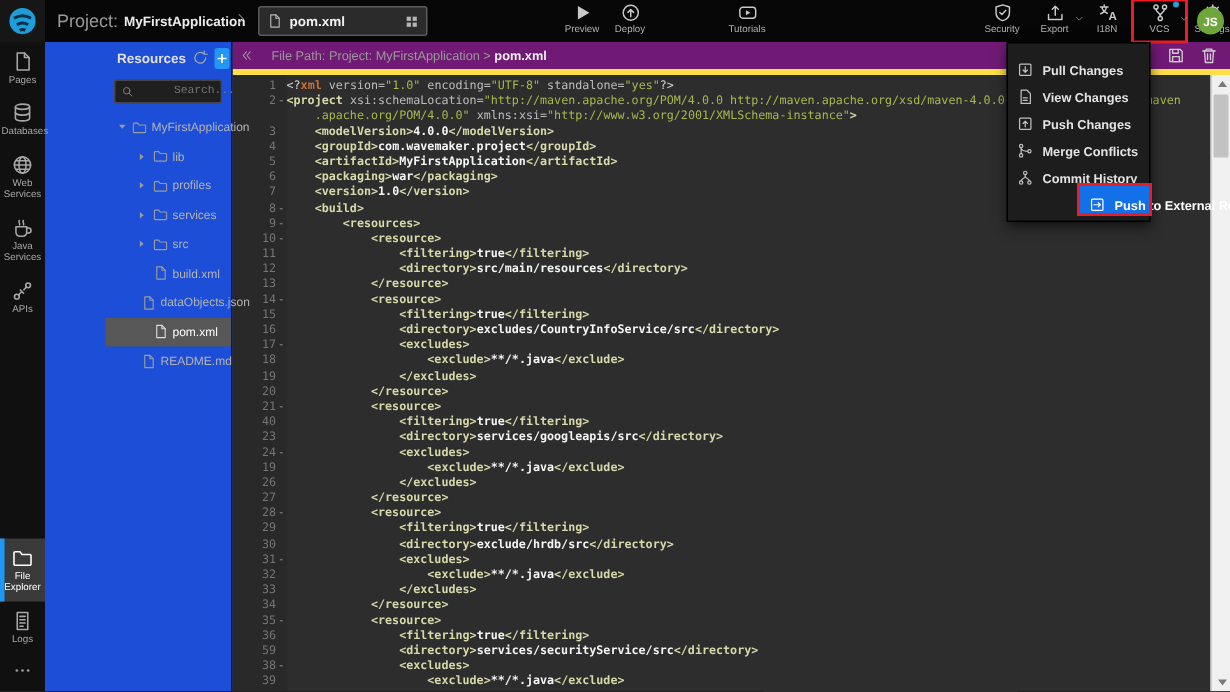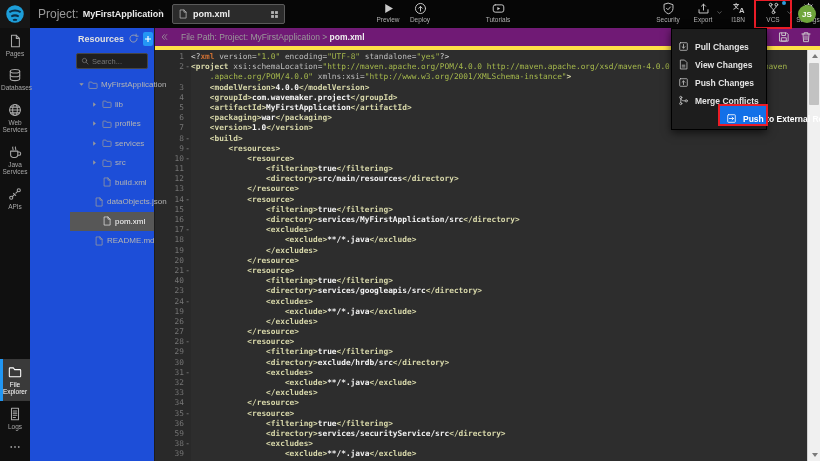--- a/index.html
+++ b/index.html
@@ -40,21 +40,21 @@
   #rail-spacer { flex:1; }
   #rail-more { display:flex; justify-content:center; padding:6px 0 8px; color:#9a9a9a; cursor:pointer; }
 
   
   #respanel { position:absolute; left:30px; top:28px; width:125px; height:433px; background:#1d4ed8; border-right:1px solid #1c1c1c; z-index:5;padding-left:40px; }
   #res-header { display:flex; align-items:center; height:21px; padding:0 4px 0 8px; gap:4px; }
   #res-title { flex:1; font-size:9px; font-weight:bold; color:#e0e0e0; }
   #res-refresh { color:#aaa; cursor:pointer; }
   #res-add { width:14px; height:14px; background:#2496f5; border-radius:2px; color:#fff; display:flex; align-items:center; justify-content:center; cursor:pointer; }
   #res-search { margin:4px 6px 6px 6px; height:16px; background:#1f1f1f; border:1px solid #454545; border-radius:2px; display:flex; align-items:center; padding:0 4px; gap:3px; }
-  #res-search input { flex:1; width:70px; background:transparent; border:none; outline:none; color:#bbb; font-size:7.5px; font-family:Liberation Sans, sans-serif; }
+  #res-search input { flex:1; width:70px; background:transparent; border:none; outline:none; color:#bbb; font-size:7.5px; font-family:Liberation Mono, monospace;margin-left:24px; }
   #res-search .sicon { color:#8a8a8a; }
   #tree { margin-top:4px; }
   .trow { display:flex; align-items:center; height:19.5px; padding-left:8px; gap:3px; color:#b3b3b3; font-size:8px; cursor:pointer; white-space:nowrap; }
   .trow .caret { width:8px; color:#9a9a9a; display:flex; }
   .trow .nicon { color:#9c9c9c; }
   .trow.lvl1 { padding-left:21px; }
   .trow.selected { background:#575757; color:#fff; }
   .trow.selected .nicon { color:#ddd; }
 
   
@@ -467,21 +467,21 @@
         <div class="crow"><span class="ln">6</span><span class="fold"></span><span class="cl"><span class="tk-tag">    &lt;packaging&gt;</span><span class="tk-txt">war</span><span class="tk-tag">&lt;/packaging&gt;</span></span></div>
         <div class="crow"><span class="ln">7</span><span class="fold"></span><span class="cl"><span class="tk-tag">    &lt;version&gt;</span><span class="tk-txt">1.0</span><span class="tk-tag">&lt;/version&gt;</span></span></div>
         <div class="crow"><span class="ln">8</span><span class="fold">-</span><span class="cl"><span class="tk-tag">    &lt;build&gt;</span></span></div>
         <div class="crow"><span class="ln">9</span><span class="fold">-</span><span class="cl"><span class="tk-tag">        &lt;resources&gt;</span></span></div>
         <div class="crow"><span class="ln">10</span><span class="fold">-</span><span class="cl"><span class="tk-tag">            &lt;resource&gt;</span></span></div>
         <div class="crow"><span class="ln">11</span><span class="fold"></span><span class="cl"><span class="tk-tag">                &lt;filtering&gt;</span><span class="tk-txt">true</span><span class="tk-tag">&lt;/filtering&gt;</span></span></div>
         <div class="crow"><span class="ln">12</span><span class="fold"></span><span class="cl"><span class="tk-tag">                &lt;directory&gt;</span><span class="tk-txt">src/main/resources</span><span class="tk-tag">&lt;/directory&gt;</span></span></div>
         <div class="crow"><span class="ln">13</span><span class="fold"></span><span class="cl"><span class="tk-tag">            &lt;/resource&gt;</span></span></div>
         <div class="crow"><span class="ln">14</span><span class="fold">-</span><span class="cl"><span class="tk-tag">            &lt;resource&gt;</span></span></div>
         <div class="crow"><span class="ln">15</span><span class="fold"></span><span class="cl"><span class="tk-tag">                &lt;filtering&gt;</span><span class="tk-txt">true</span><span class="tk-tag">&lt;/filtering&gt;</span></span></div>
-        <div class="crow"><span class="ln">16</span><span class="fold"></span><span class="cl"><span class="tk-tag">                &lt;directory&gt;</span><span class="tk-txt">services/MyFirstApplication/src</span><span class="tk-tag">&lt;/directory&gt;</span></span></div>
+        <div class="crow"><span class="ln">16</span><span class="fold"></span><span class="cl"><span class="tk-tag">                &lt;directory&gt;</span><span class="tk-txt">excludes/CountryInfoService/src</span><span class="tk-tag">&lt;/directory&gt;</span></span></div>
         <div class="crow"><span class="ln">17</span><span class="fold">-</span><span class="cl"><span class="tk-tag">                &lt;excludes&gt;</span></span></div>
         <div class="crow"><span class="ln">18</span><span class="fold"></span><span class="cl"><span class="tk-tag">                    &lt;exclude&gt;</span><span class="tk-txt">**/*.java</span><span class="tk-tag">&lt;/exclude&gt;</span></span></div>
         <div class="crow"><span class="ln">19</span><span class="fold"></span><span class="cl"><span class="tk-tag">                &lt;/excludes&gt;</span></span></div>
         <div class="crow"><span class="ln">20</span><span class="fold"></span><span class="cl"><span class="tk-tag">            &lt;/resource&gt;</span></span></div>
         <div class="crow"><span class="ln">21</span><span class="fold">-</span><span class="cl"><span class="tk-tag">            &lt;resource&gt;</span></span></div>
         <div class="crow"><span class="ln">40</span><span class="fold"></span><span class="cl"><span class="tk-tag">                &lt;filtering&gt;</span><span class="tk-txt">true</span><span class="tk-tag">&lt;/filtering&gt;</span></span></div>
         <div class="crow"><span class="ln">23</span><span class="fold"></span><span class="cl"><span class="tk-tag">                &lt;directory&gt;</span><span class="tk-txt">services/googleapis/src</span><span class="tk-tag">&lt;/directory&gt;</span></span></div>
         <div class="crow"><span class="ln">24</span><span class="fold">-</span><span class="cl"><span class="tk-tag">                &lt;excludes&gt;</span></span></div>
         <div class="crow"><span class="ln">19</span><span class="fold"></span><span class="cl"><span class="tk-tag">                    &lt;exclude&gt;</span><span class="tk-txt">**/*.java</span><span class="tk-tag">&lt;/exclude&gt;</span></span></div>
         <div class="crow"><span class="ln">26</span><span class="fold"></span><span class="cl"><span class="tk-tag">                &lt;/excludes&gt;</span></span></div>
@@ -542,20 +542,31 @@
         <span class="micon">
           <svg width="11" height="11" viewBox="0 0 16 16">
             <circle fill="none" stroke="currentColor" stroke-width="1.2" stroke-linecap="round" stroke-linejoin="round" cx="4" cy="3.5" r="1.6"></circle>
             <circle fill="none" stroke="currentColor" stroke-width="1.2" stroke-linecap="round" stroke-linejoin="round" cx="4" cy="12.5" r="1.6"></circle>
             <circle fill="none" stroke="currentColor" stroke-width="1.2" stroke-linecap="round" stroke-linejoin="round" cx="12" cy="8.5" r="1.6"></circle>
             <path fill="none" stroke="currentColor" stroke-width="1.2" stroke-linecap="round" stroke-linejoin="round" d="M4 5.1v5.8M4 5.1c0 3.4 3.7 3.4 6.4 3.4"></path>
           </svg>
         </span>
         <span>Merge Conflicts</span>
       </div>
+      <div class="vitem">
+        <span class="micon">
+          <svg width="11" height="11" viewBox="0 0 16 16">
+            <circle fill="none" stroke="currentColor" stroke-width="1.2" stroke-linecap="round" stroke-linejoin="round" cx="8" cy="3.3" r="1.6"></circle>
+            <circle fill="none" stroke="currentColor" stroke-width="1.2" stroke-linecap="round" stroke-linejoin="round" cx="4" cy="12.7" r="1.6"></circle>
+            <circle fill="none" stroke="currentColor" stroke-width="1.2" stroke-linecap="round" stroke-linejoin="round" cx="12" cy="12.7" r="1.6"></circle>
+            <path fill="none" stroke="currentColor" stroke-width="1.2" stroke-linecap="round" stroke-linejoin="round" d="M8 4.9v1.6c0 2.4-4 2.2-4 4.6M8 6.5c0 2.4 4 2.2 4 4.6"></path>
+          </svg>
+        </span>
+        <span>Commit History</span>
+      </div>
       <div class="vitem hl">
         <span class="micon">
           <svg width="11" height="11" viewBox="0 0 16 16">
             <rect fill="none" stroke="currentColor" stroke-width="1.2" stroke-linecap="round" stroke-linejoin="round" x="2.5" y="2.5" width="11" height="11" rx="1"></rect>
             <path fill="none" stroke="currentColor" stroke-width="1.2" stroke-linecap="round" stroke-linejoin="round" d="M4.8 8h6.2M8.9 5.9L11 8l-2.1 2.1"></path>
           </svg>
         </span>
         <span>Push to External Repo</span>
       </div>
     </div>

